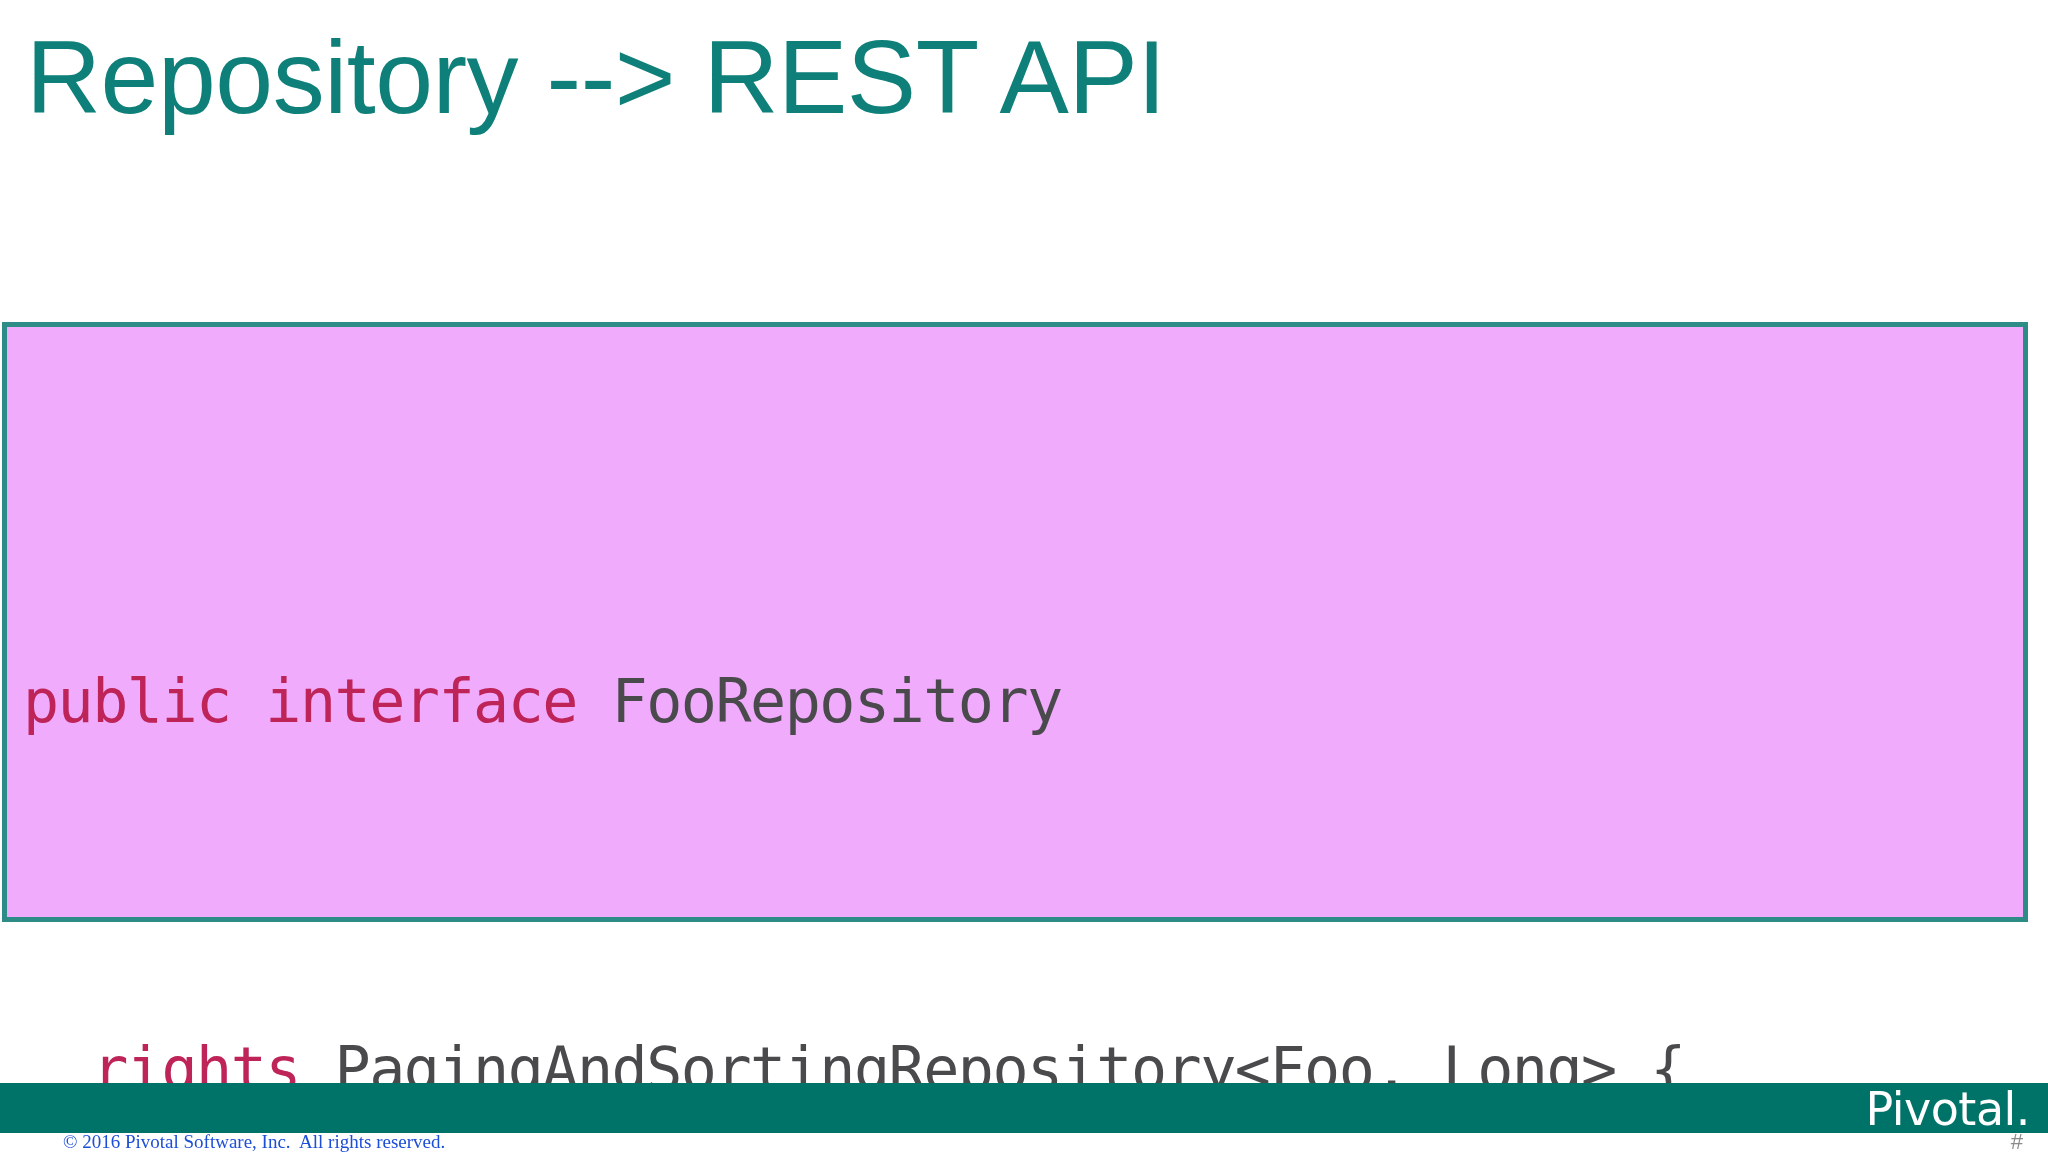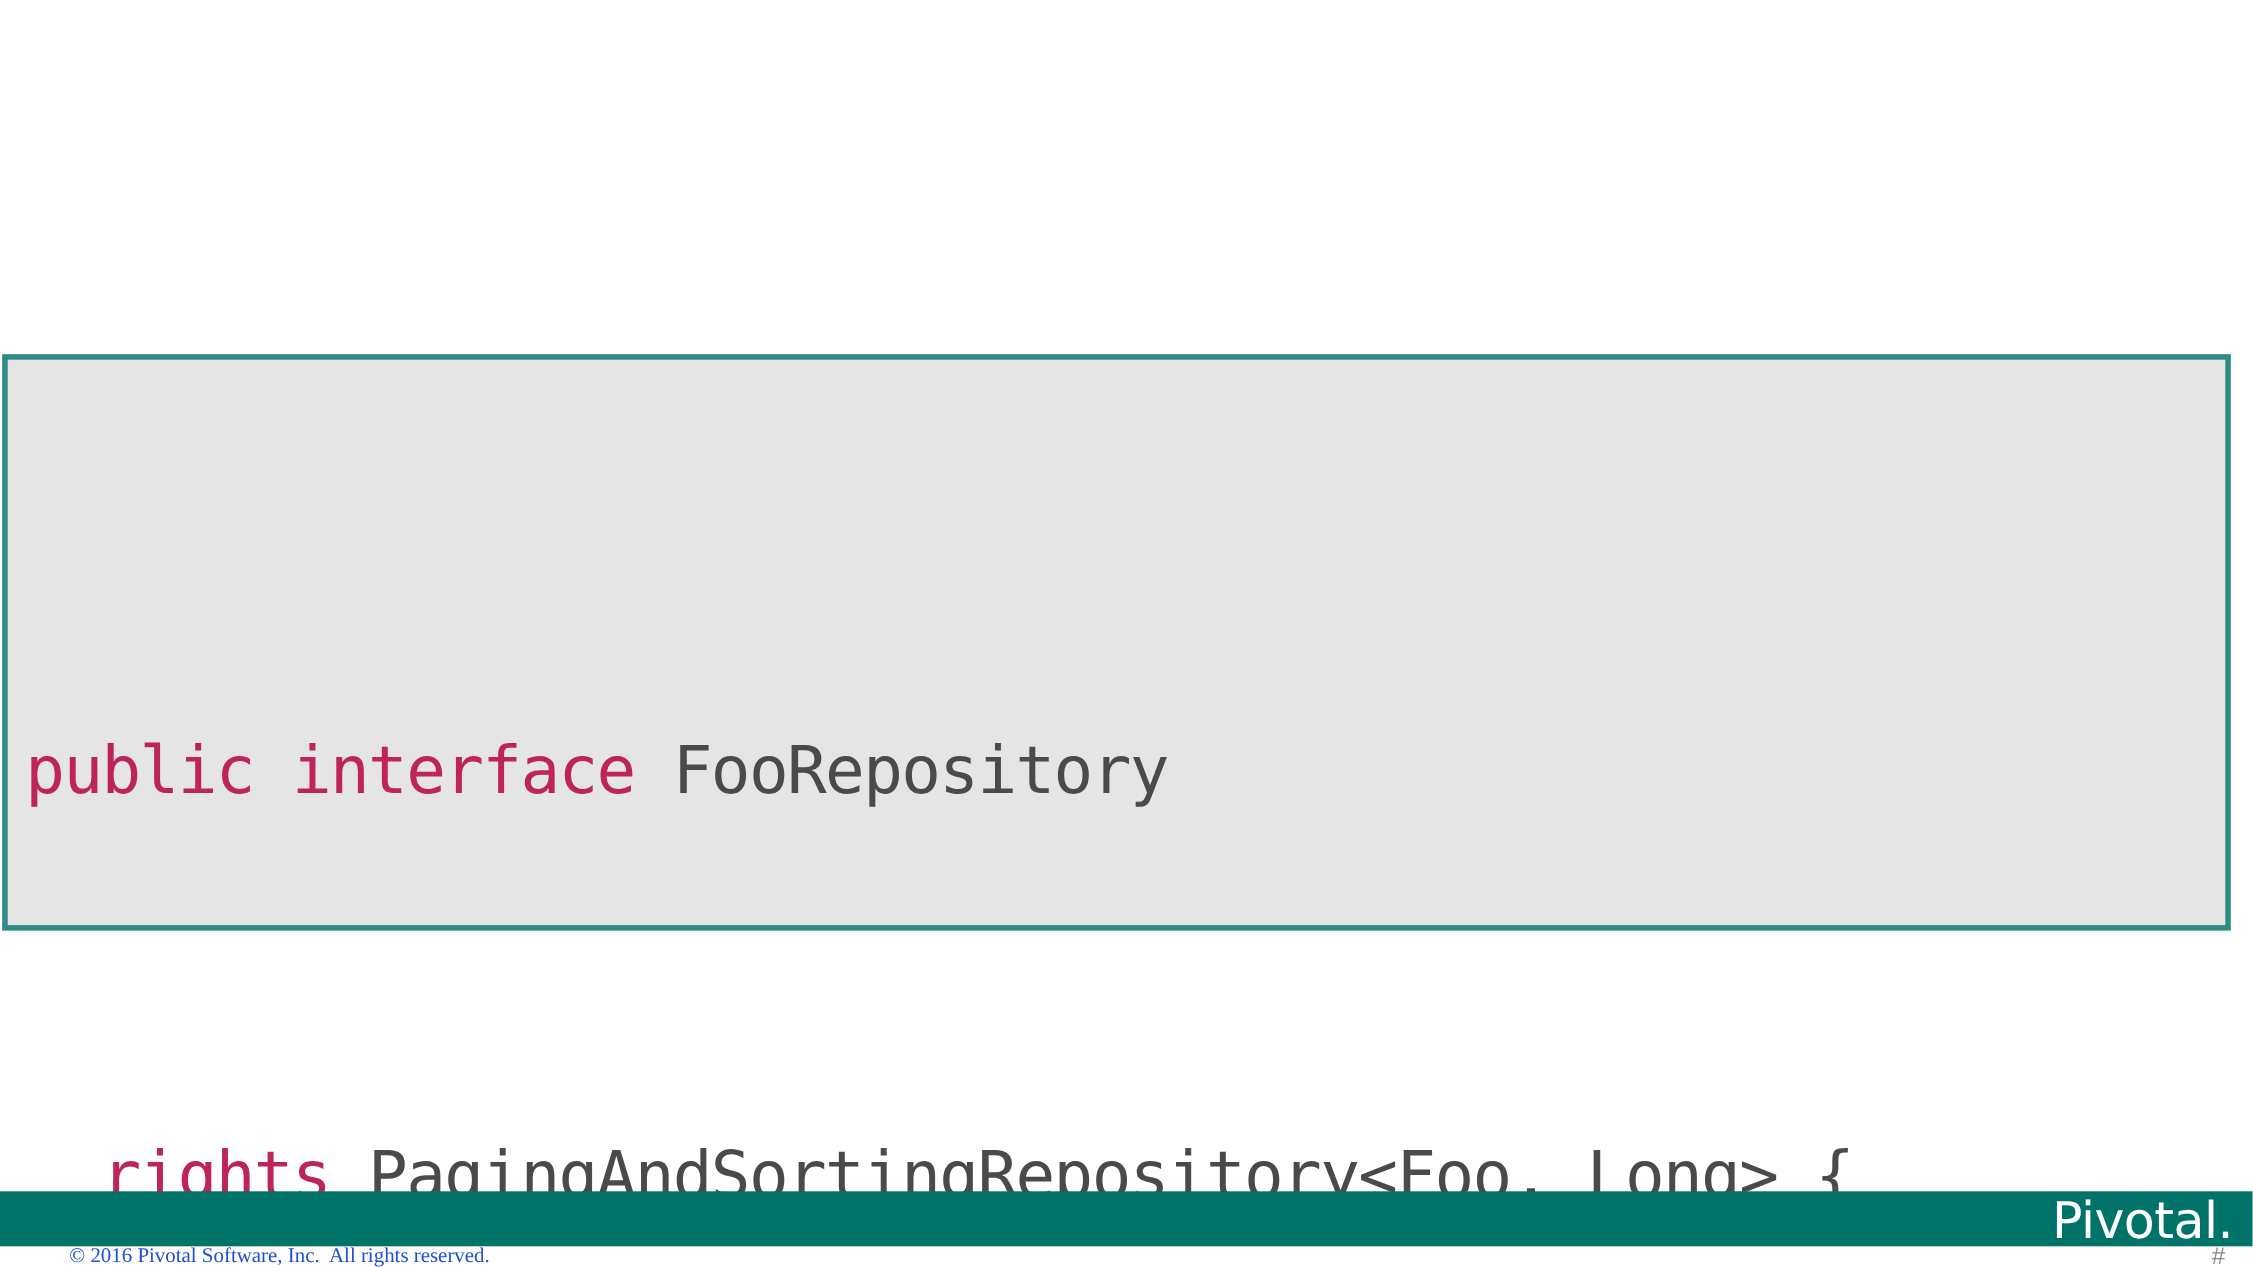--- a/index.html
+++ b/index.html
@@ -32,24 +32,24 @@
     letter-spacing: -0.5px;
     white-space: pre;
   }
 
   
   .code-box {
     position: absolute;
     left: 2px;
     top: 322px;
     width: 2026px;
-    height: 524px;
+    height: 600px;
     box-sizing: border-box;
     border: 5px solid #2D8C85;
-    background: #e5e5e5;
+    background: #f0abfc;
   }
   .code-body {
     position: absolute;
     left: 16px;
     top: 52px;
     right: 4px;
     font-family: "DejaVu Sans Mono", "Liberation Mono", monospace;
     font-size: 60px;
     line-height: 92px;
     color: #4A4A4D;
@@ -108,20 +108,21 @@
     line-height: 24px;
     color: #8A8A8D;
     white-space: pre;
   }
 </style>
 </head>
 <body>
 
 <div class="slide">
 
+  <div class="slide-title">Repository --&gt; REST API</div>
 
   <div class="code-box">
     <div class="code-body">
 
       <div class="code-line"><span class="kw">public interface</span><span class="plain"> FooRepository</span></div>
 
       <div class="code-line"><span class="kw">  rights</span><span class="plain"> PagingAndSortingRepository&lt;Foo, Long&gt; {</span></div>
 
       
 

